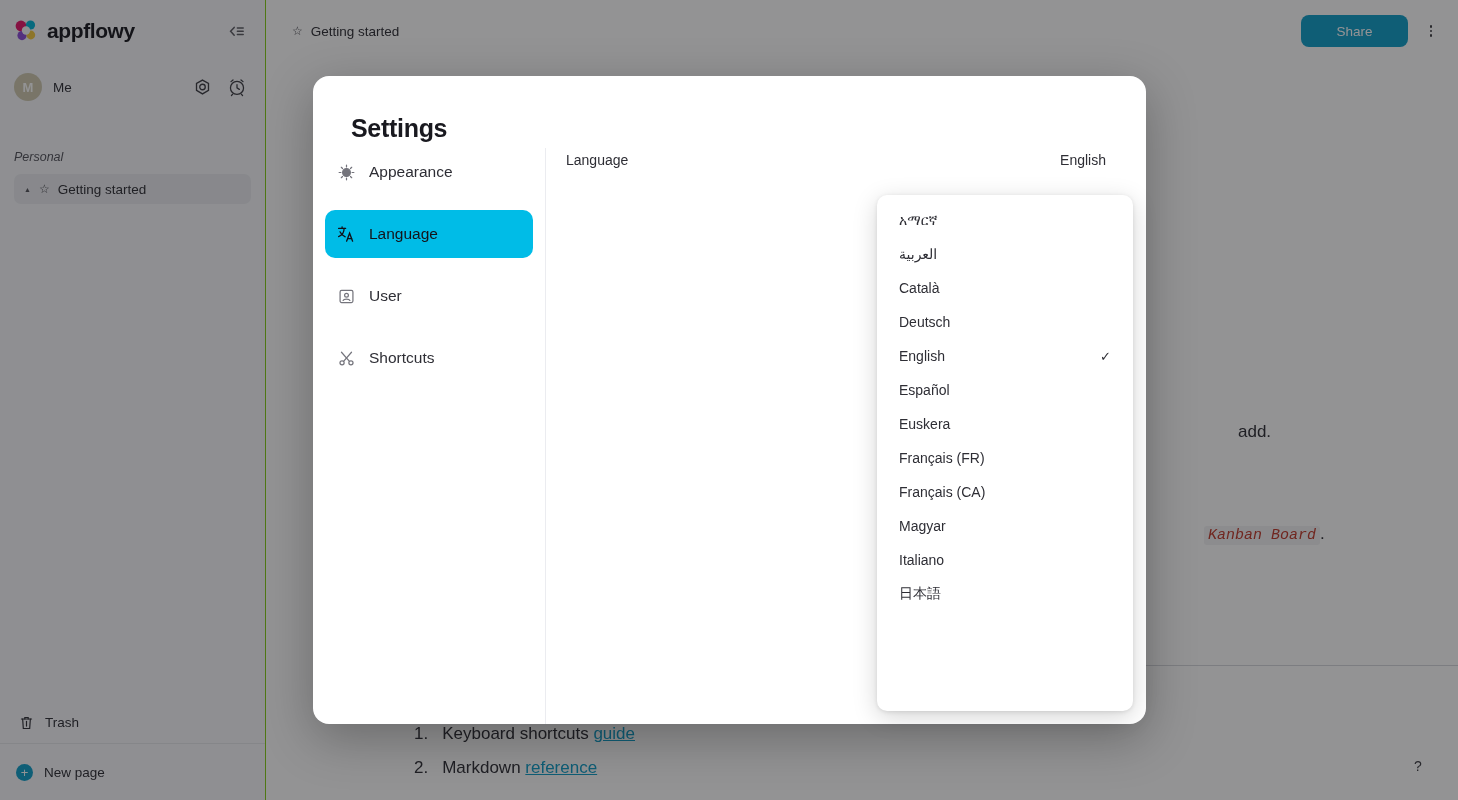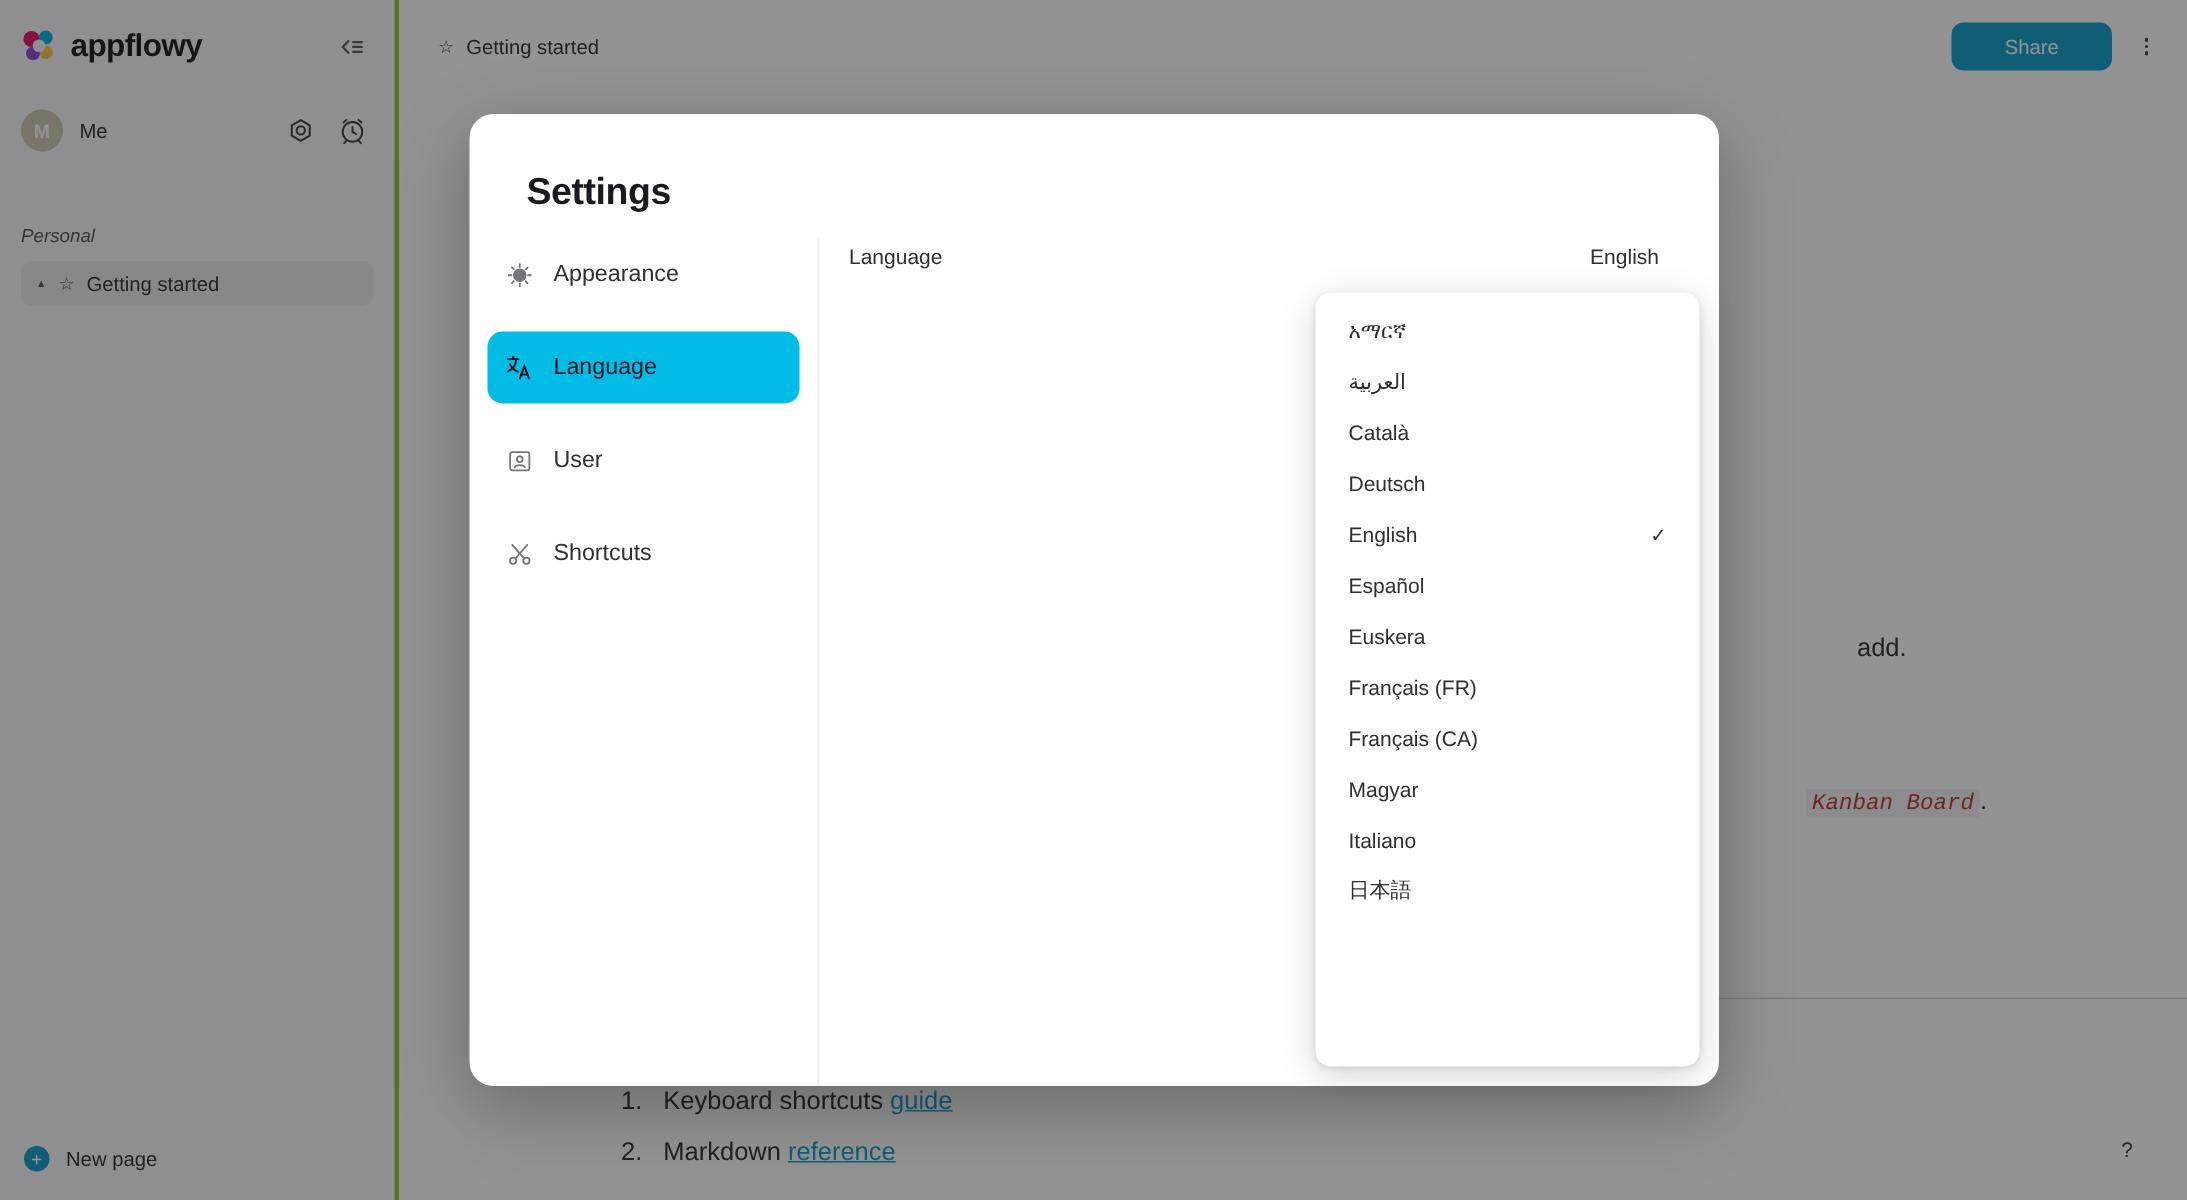--- a/index.html
+++ b/index.html
@@ -25,21 +25,21 @@
     position: absolute;
     inset: 0;
     display: flex;
   }
 
   
   .sidebar {
     width: 266px;
     height: 800px;
     background: #f7f8fc;
-    border-right: 3px solid #84cc16;
+    border-right: 1px solid #84cc16;
     display: flex;
     flex-direction: column;
     flex: 0 0 266px;
   }
 
   .sb-head {
     height: 62px;
     display: flex;
     align-items: center;
     padding: 0 18px 0 14px;
@@ -251,21 +251,21 @@
     font-size: 25px;
     font-weight: 700;
     color: #19191f;
     padding: 38px 0 0 38px;
     letter-spacing: -0.3px;
   }
 
   .modal-body {
     flex: 1;
     display: flex;
-    margin-top: 16px;
+    margin-top: 5px;
   }
 
   .settings-nav {
     width: 233px;
     flex: 0 0 233px;
     border-right: 1px solid #ebecf0;
     padding: 0 12px;
   }
 
   .nav-item {
@@ -398,20 +398,31 @@
       <div class="sb-section-label">Personal</div>
 
       <div class="sb-page">
         <span class="tri">▲</span>
         <span class="star-ico">☆</span>
         <span>Getting started</span>
       </div>
 
       <div class="sb-spacer"></div>
 
+      <div class="sb-trash">
+        <span>
+          <svg width="15" height="16" viewBox="0 0 16 17" fill="none" stroke="currentColor" stroke-width="1.25" stroke-linecap="round">
+            <path d="M2.6 4.2 H13.4"></path>
+            <path d="M6.2 4.2 V2.6 H9.8 V4.2"></path>
+            <path d="M3.9 4.2 L4.6 14.4 H11.4 L12.1 4.2"></path>
+            <path d="M8 6.8 V11.8"></path>
+          </svg>
+        </span>
+        <span>Trash</span>
+      </div>
 
       <div class="sb-newpage">
         <span class="plus-circle">+</span>
         <span>New page</span>
       </div>
     </div>
 
     <div class="main">
 
       <div class="topbar">

